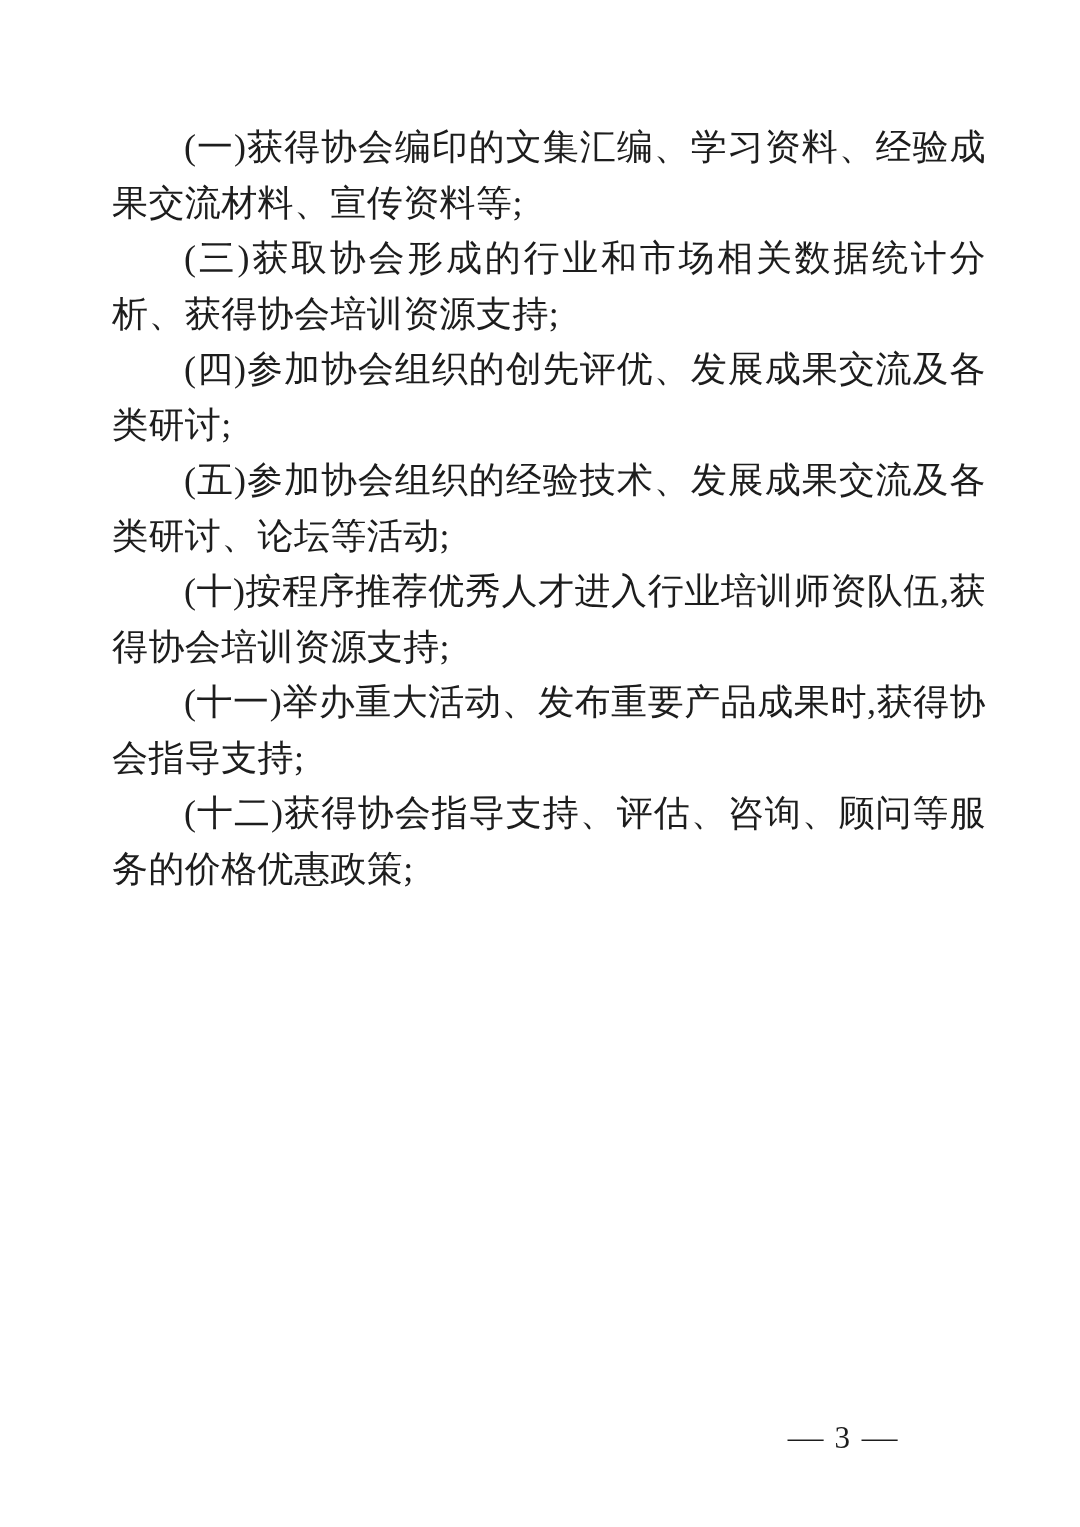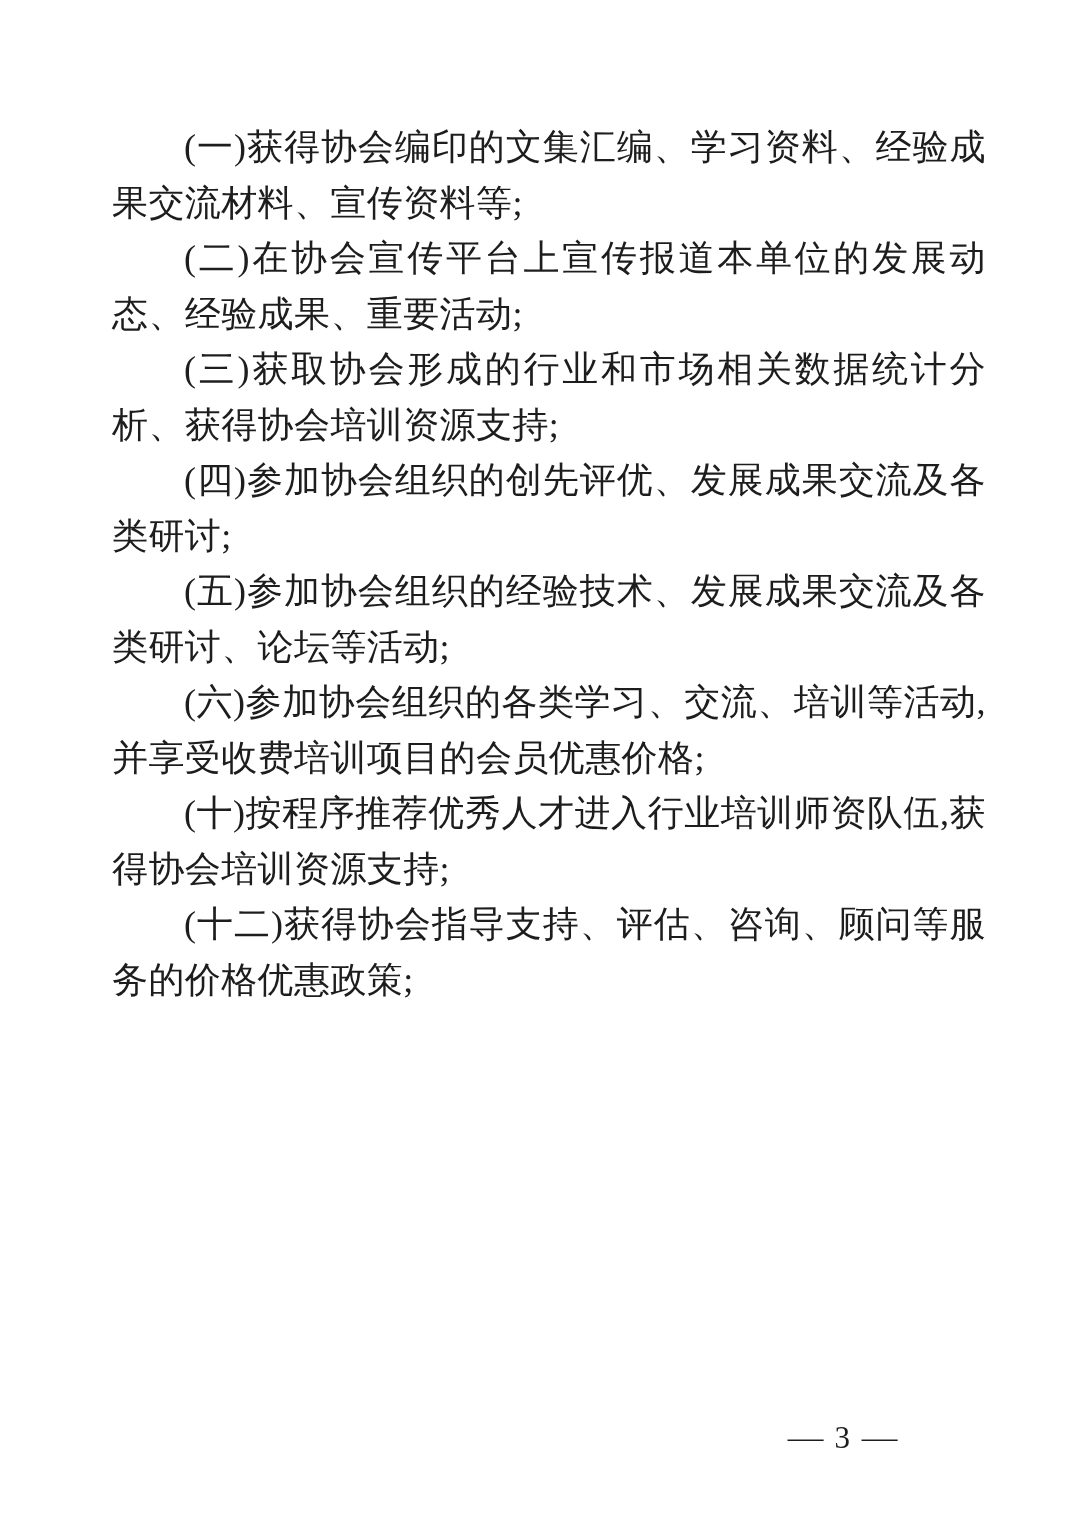--- a/index.html
+++ b/index.html
@@ -58,26 +58,25 @@
     margin: 0 14px;
   }
 </style>
 </head>
 <body>
 
 <div class="page">
 
   <div class="content">
     <p class="clause">(一)获得协会编印的文集汇编、学习资料、经验成果交流材料、宣传资料等;</p>
-    <p class="clause">(二)在协会宣传平台上宣传报道本单位的发展动态、经验成果、重要活动;</p>
     <p class="clause">(三)获取协会形成的行业和市场相关数据统计分析、获得协会培训资源支持;</p>
     <p class="clause">(四)参加协会组织的创先评优、发展成果交流及各类研讨;</p>
     <p class="clause">(五)参加协会组织的经验技术、发展成果交流及各类研讨、论坛等活动;</p>
-    <p class="clause">(六)参加协会组织的各类学习、交流、培训等活动,并享受收费培训项目的会员优惠价格;</p>
     <p class="clause">(十)按程序推荐优秀人才进入行业培训师资队伍,获得协会培训资源支持;</p>
+    <p class="clause">(十一)举办重大活动、发布重要产品成果时,获得协会指导支持;</p>
     <p class="clause">(十二)获得协会指导支持、评估、咨询、顾问等服务的价格优惠政策;</p>
   </div>
 
   <div class="footer">
     <span class="dash">—</span><span class="num">3</span><span class="dash">—</span>
   </div>
 
 </div>
 
 </body></html>

